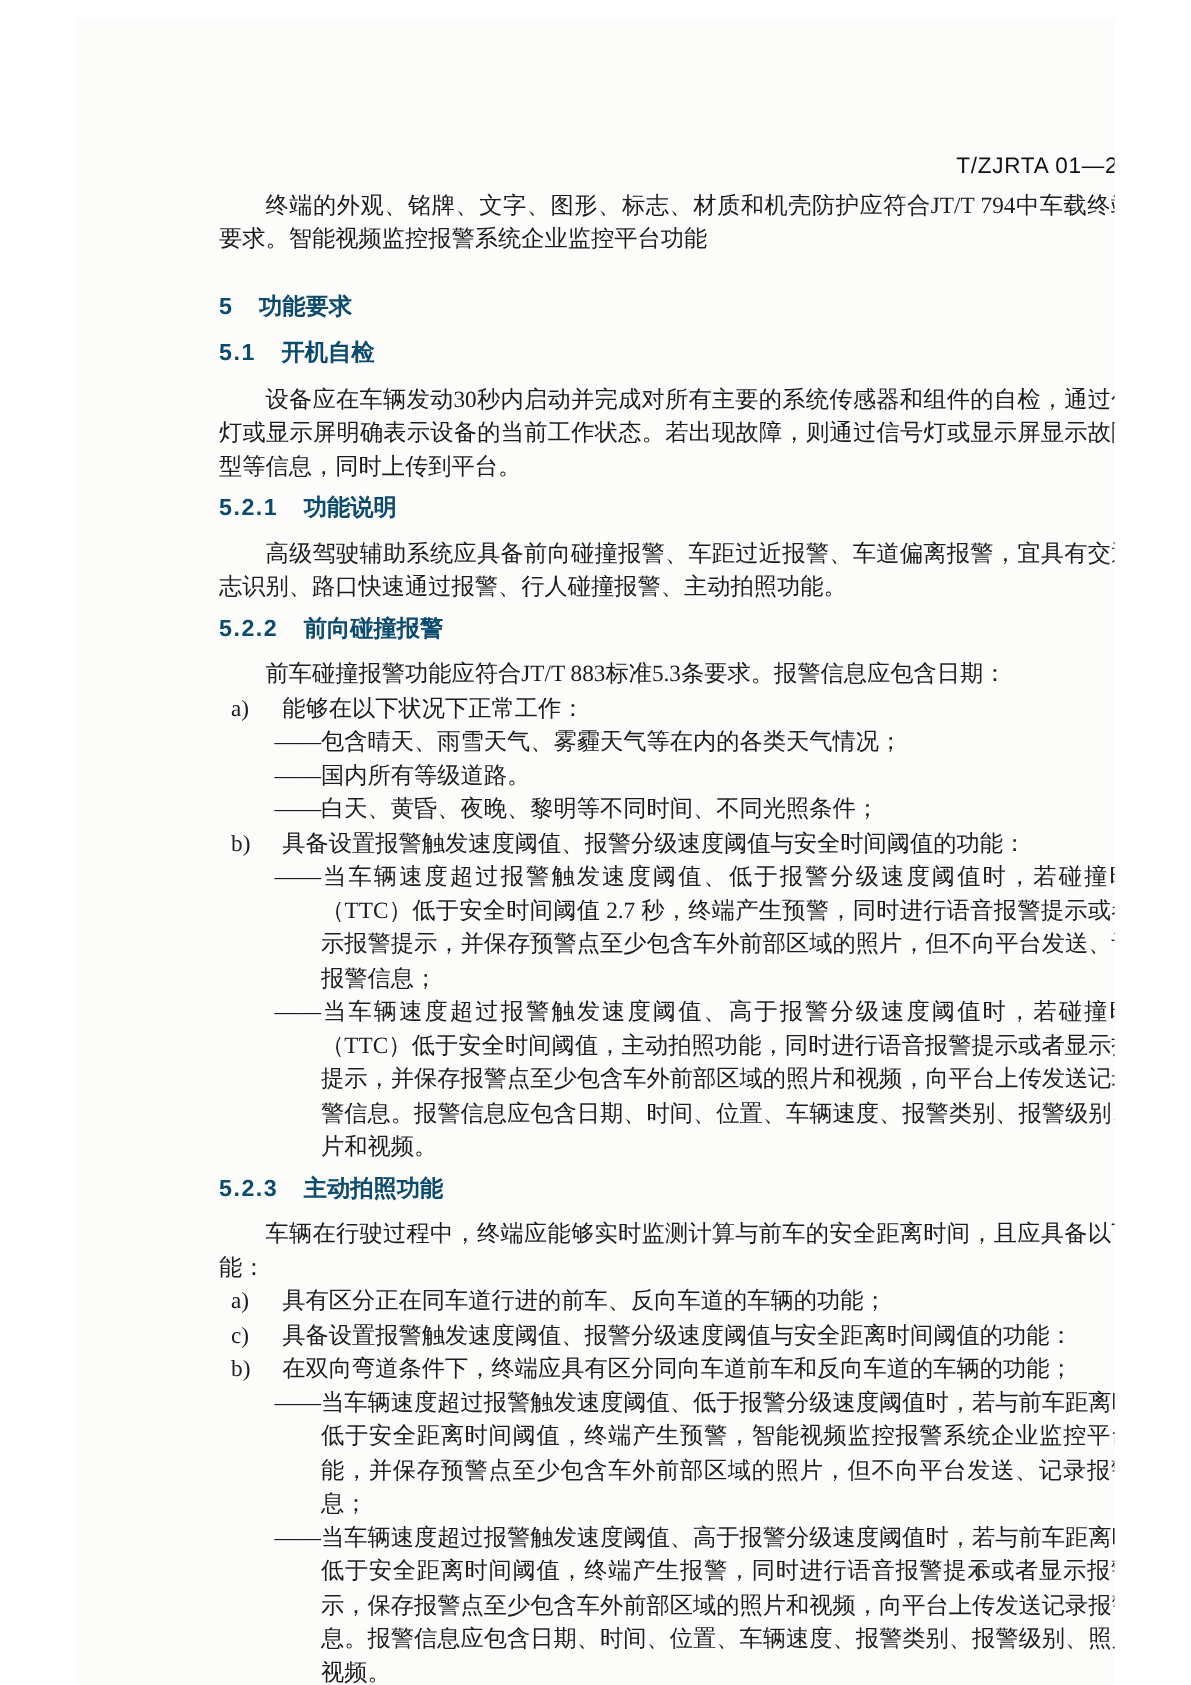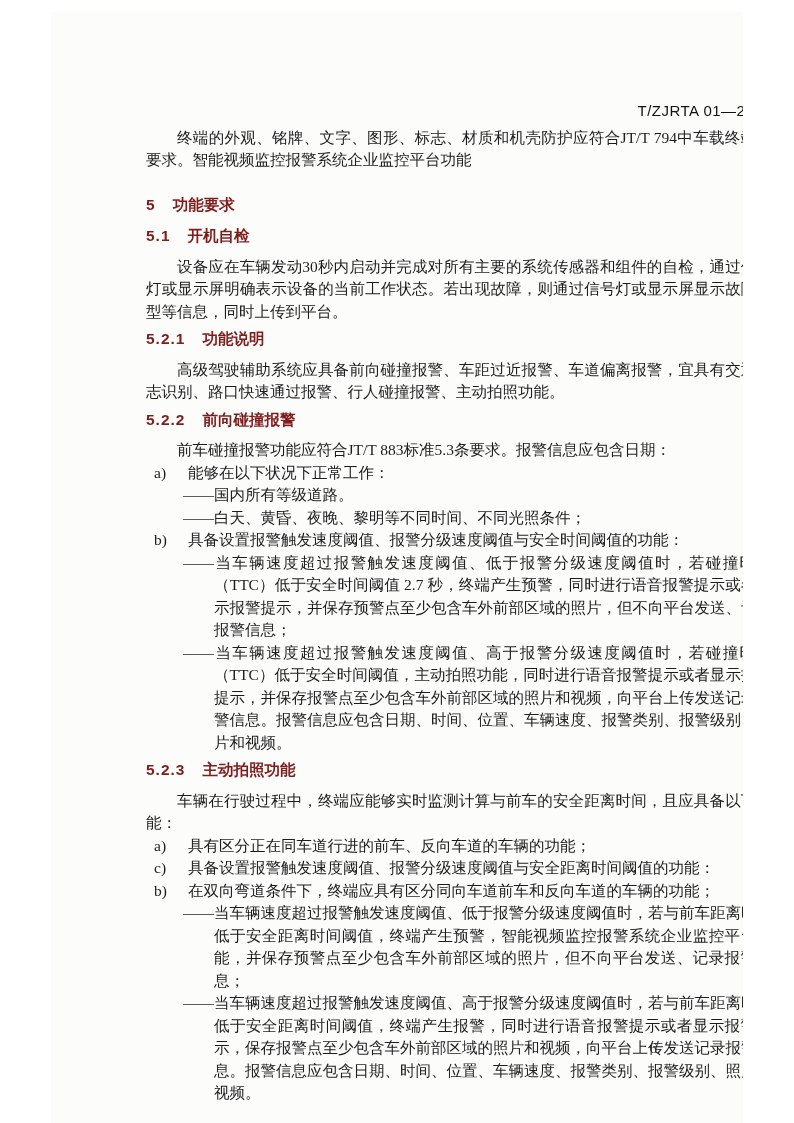--- a/index.html
+++ b/index.html
@@ -32,21 +32,21 @@
   .para {
     text-indent: 2em;
     text-align: justify;
     padding-top: 4px;
   }
   .h {
     font-family: "Liberation Sans", "DejaVu Sans", sans-serif;
     font-weight: 700;
     font-size: 15.5px;
     padding: 5px 0 4px 0;
-    color: #7f1d1d;
+    color: #0c4a6e;
   }
   .h.chapter { padding-top: 22px; }
   .hnum { margin-right: 1.1em; letter-spacing: 1px; }
   .alpha { padding-left: 8px; text-align: justify; font-family: Liberation Serif, serif; }
   .alabel { display: inline-block; width: 2.2em; }
   .dash {
     margin-left: 37px;
     padding-left: 31px;
     text-indent: -31px;
     text-align: justify;
@@ -88,20 +88,21 @@
     <p class="para">高级驾驶辅助系统应具备前向碰撞报警、车距过近报警、车道偏离报警，宜具有交通标志识别、路口快速通过报警、行人碰撞报警、主动拍照功能。</p>
 
     <h3 class="h">
       <span class="hnum">5.2.2</span><span class="htitle">前向碰撞报警</span>
     </h3>
     <p class="para">前车碰撞报警功能应符合JT/T 883标准5.3条要求。报警信息应包含日期：</p>
 
     <div class="alpha">
       <span class="alabel">a)</span><span class="atext">能够在以下状况下正常工作：</span>
     </div>
+    <p class="dash">——包含晴天、雨雪天气、雾霾天气等在内的各类天气情况；</p>
     <p class="dash">——国内所有等级道路。</p>
     <p class="dash">——白天、黄昏、夜晚、黎明等不同时间、不同光照条件；</p>
 
     <div class="alpha">
       <span class="alabel">b)</span><span class="atext">具备设置报警触发速度阈值、报警分级速度阈值与安全时间阈值的功能：</span>
     </div>
     <p class="dash">——当车辆速度超过报警触发速度阈值、低于报警分级速度阈值时，若碰撞时间（TTC）低于安全时间阈值 2.7 秒，终端产生预警，同时进行语音报警提示或者显示报警提示，并保存预警点至少包含车外前部区域的照片，但不向平台发送、记录报警信息；</p>
     <p class="dash">——当车辆速度超过报警触发速度阈值、高于报警分级速度阈值时，若碰撞时间（TTC）低于安全时间阈值，主动拍照功能，同时进行语音报警提示或者显示报警提示，并保存报警点至少包含车外前部区域的照片和视频，向平台上传发送记录报警信息。报警信息应包含日期、时间、位置、车辆速度、报警类别、报警级别、照片和视频。</p>
 
     <h3 class="h">

